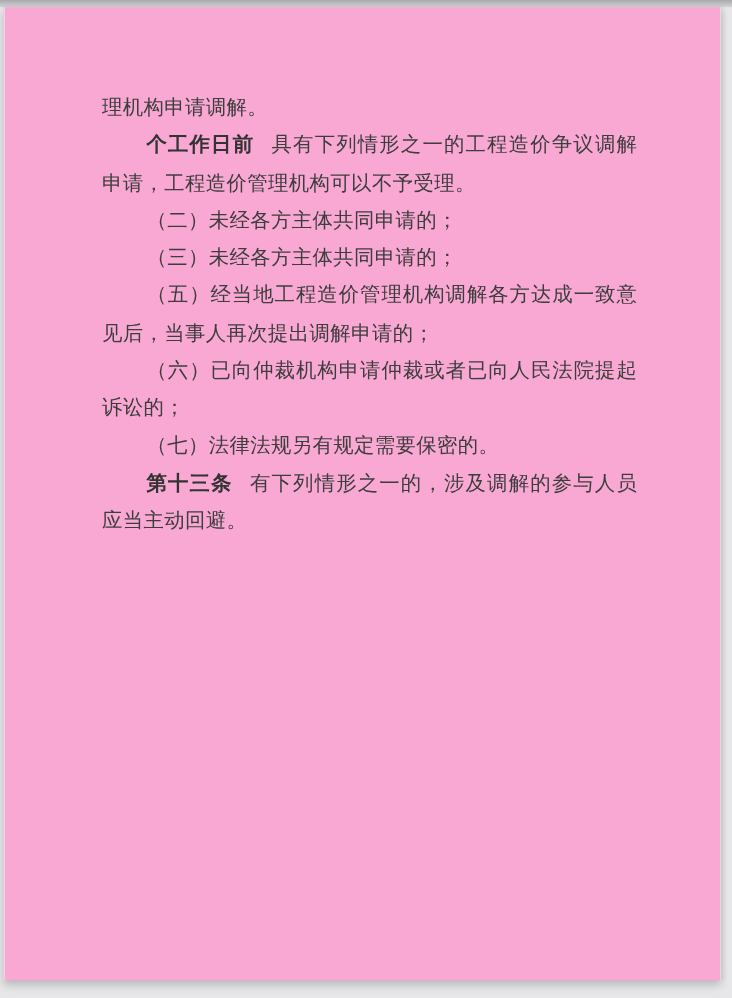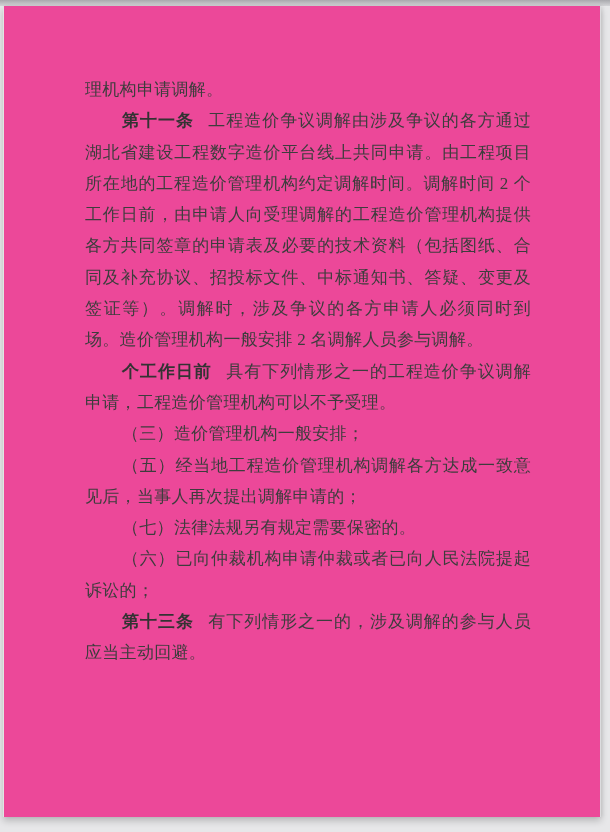--- a/index.html
+++ b/index.html
@@ -57,25 +57,25 @@
     font-weight: bold;
     color: #333333;
     margin-right: 0.85em;
   }
 </style>
 </head>
 <body>
 
 <div class="viewport" style="background: rgb(231, 231, 233);">
   <div class="top-strip"></div>
-  <div class="scan-page" style="background: #ec4899;">
+  <div class="scan-page" style="background: #f9a8d4;">
     <div class="doc-text" style="color: rgb(61, 61, 61);">
         <p class="para continuation"><span>理机构申请调解。</span></p>
-        <p class="para article"><span class="article-label">第十一条</span><span>工程造价争议调解由涉及争议的各方通过湖北省建设工程数字造价平台线上共同申请。由工程项目所在地的工程造价管理机构约定调解时间。调解时间 2 个工作日前，由申请人向受理调解的工程造价管理机构提供各方共同签章的申请表及必要的技术资料（包括图纸、合同及补充协议、招投标文件、中标通知书、答疑、变更及签证等）。调解时，涉及争议的各方申请人必须同时到场。造价管理机构一般安排 2 名调解人员参与调解。</span></p>
         <p class="para article"><span class="article-label">个工作日前</span><span>具有下列情形之一的工程造价争议调解申请，工程造价管理机构可以不予受理。</span></p>
-        <p class="para item"><span>（三）造价管理机构一般安排；</span></p>
+        <p class="para item"><span>（二）未经各方主体共同申请的；</span></p>
+        <p class="para item"><span>（三）未经各方主体共同申请的；</span></p>
         <p class="para item"><span>（五）经当地工程造价管理机构调解各方达成一致意见后，当事人再次提出调解申请的；</span></p>
+        <p class="para item"><span>（六）已向仲裁机构申请仲裁或者已向人民法院提起诉讼的；</span></p>
         <p class="para item"><span>（七）法律法规另有规定需要保密的。</span></p>
-        <p class="para item"><span>（六）已向仲裁机构申请仲裁或者已向人民法院提起诉讼的；</span></p>
         <p class="para article"><span class="article-label">第十三条</span><span>有下列情形之一的，涉及调解的参与人员应当主动回避。</span></p>
       </div>
   </div>
 </div>
 
 </body></html>

